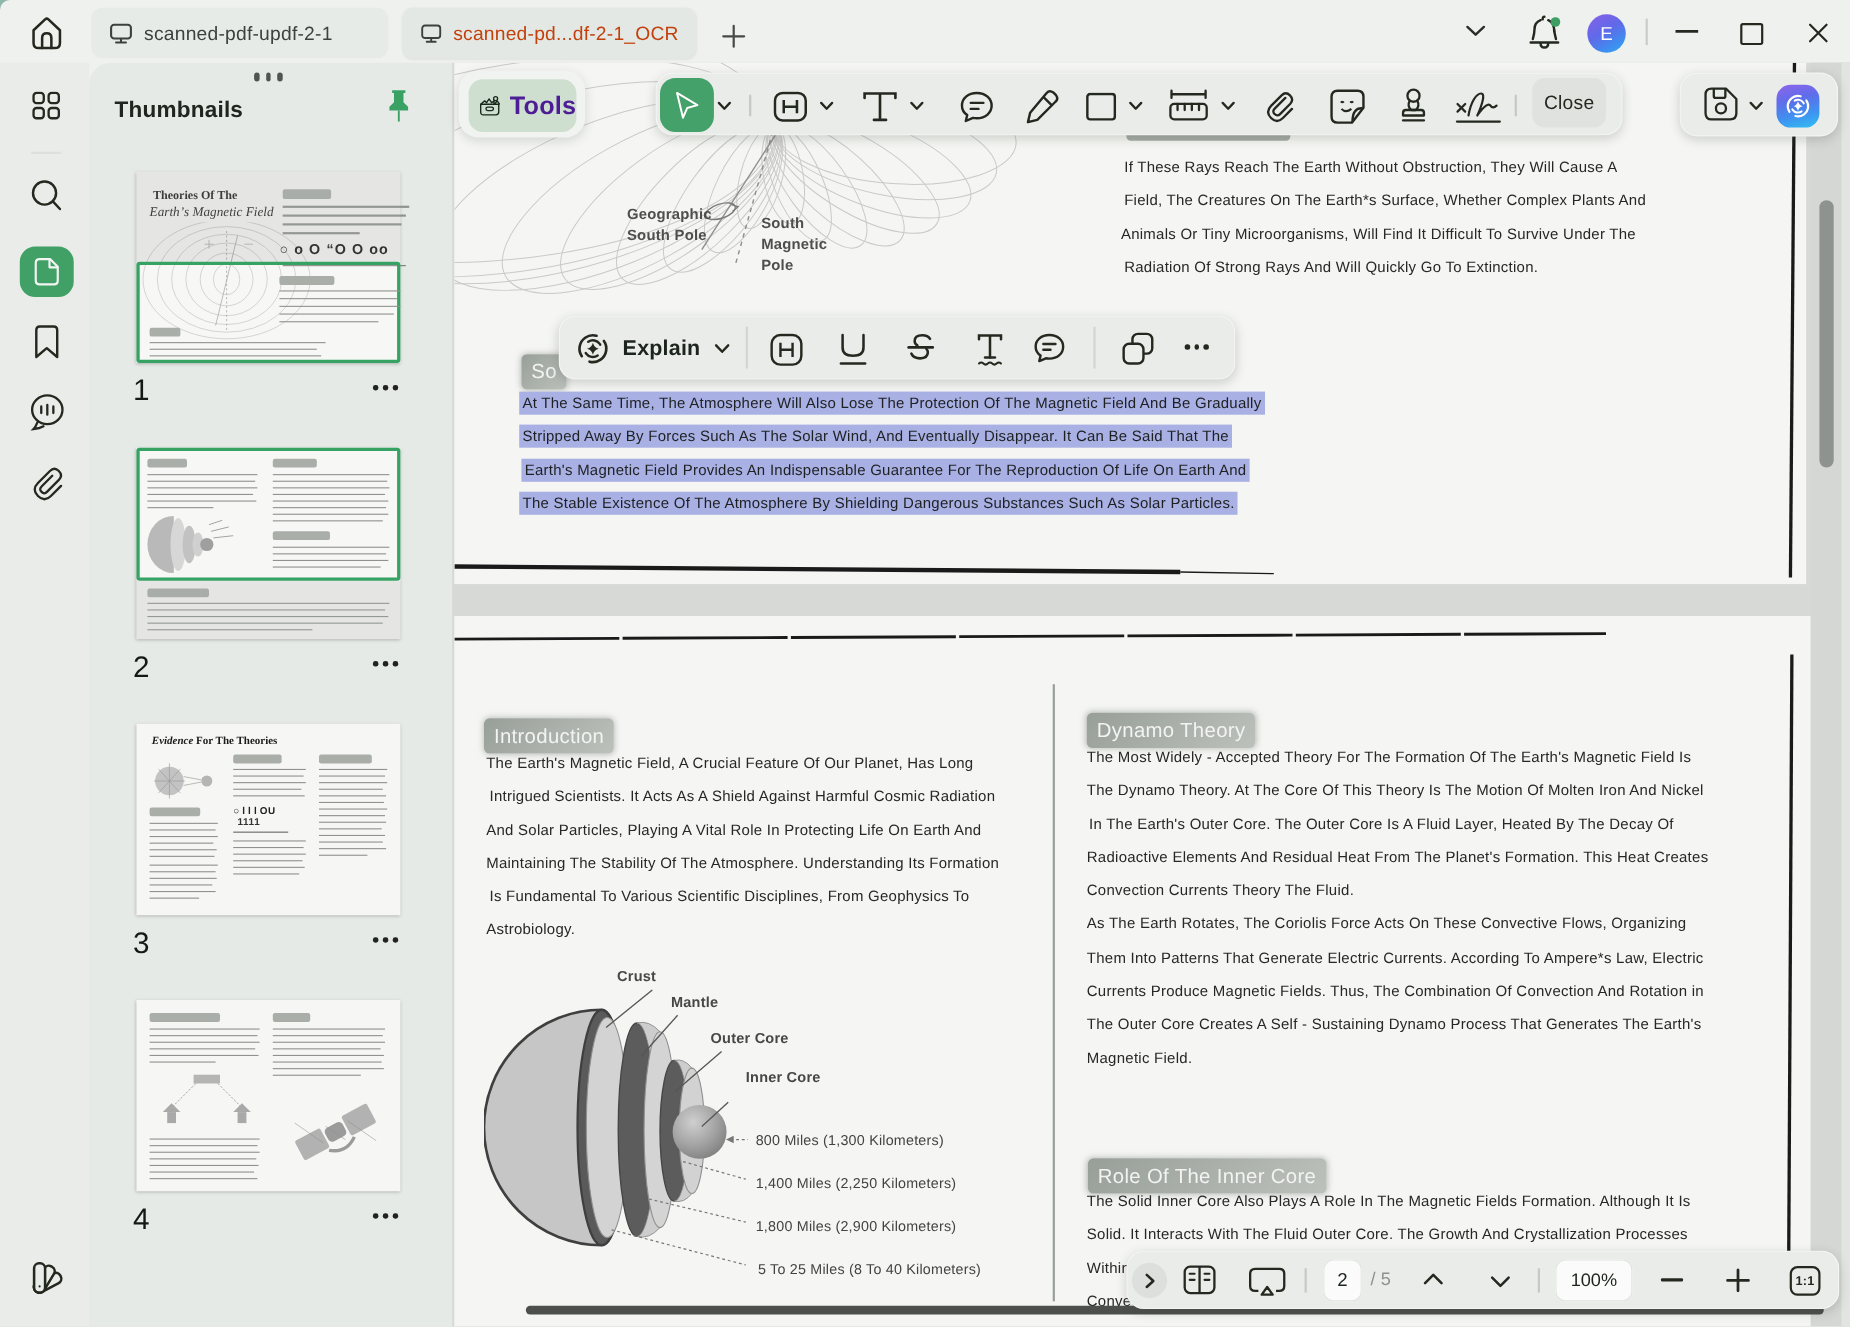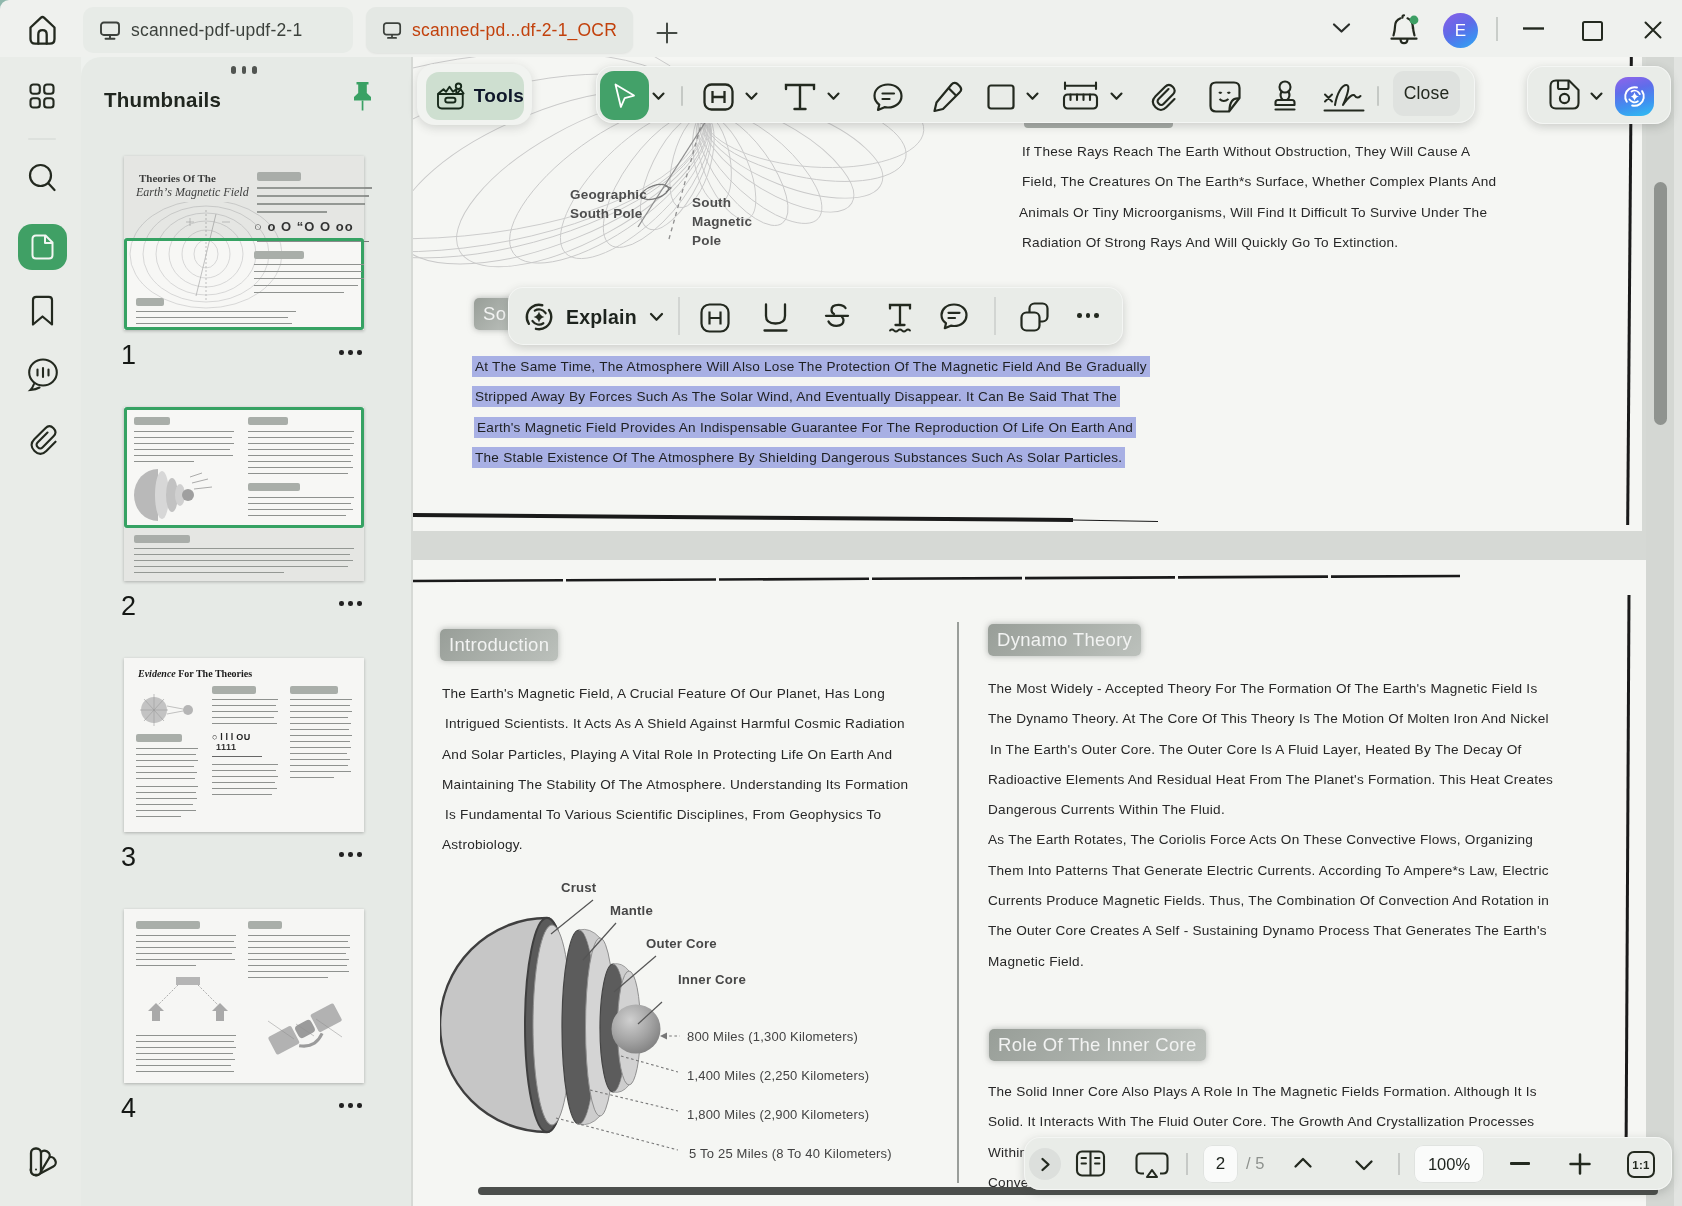--- a/index.html
+++ b/index.html
@@ -30,21 +30,21 @@
   .tline{position:absolute;background:#8f928f;height:1.6px;}
   .tbadge{position:absolute;background:#a9aea9;border-radius:2px;}
   
   #main{position:absolute;left:411px;top:57px;width:1271px;height:1149px;background:#d6d9d5;}
   #page1{position:absolute;left:2px;top:0;width:1229px;height:474px;background:#f5f6f3;overflow:hidden;}
   #page2{position:absolute;left:2px;top:503px;width:1418px;height:646px;background:#f5f6f3;overflow:hidden;}
   #gutter{position:absolute;left:1235px;top:0;width:36px;height:1149px;background:#d4d7d3;}
   #vthumb{position:absolute;left:1243px;top:125px;width:13px;height:243px;border-radius:7px;background:#8f938f;}
   #hbar{position:absolute;left:67px;top:1130px;width:1180px;height:8px;border-radius:4px;background:#4c4f4c;}
   .doctext{color:#272727;font-size:13.6px;letter-spacing:.25px;line-height:30.3px;white-space:nowrap;}
-  .badge{position:absolute;color:#f2f3f2;background:linear-gradient(135deg,#989e98,#bcc1bc);border-radius:5px;font-size:18.5px;letter-spacing:.3px;padding:5px 9px;box-shadow:0 0 6px rgba(120,124,120,.55);white-space:nowrap;}
+  .badge{position:absolute;color:#f2f3f2;background:linear-gradient(135deg,#989e98,#bcc1bc);border-radius:5px;font-size:18.5px;letter-spacing:.3px;padding:5px 9px;box-shadow:0 0 6px rgba(120,124,120,.55);white-space:nowrap;margin-top:24px;}
   .hlline{position:absolute;background:#a8b0e4;color:#1e2022;font-size:13.6px;letter-spacing:.25px;white-space:nowrap;height:21px;line-height:21px;padding:0 3px;}
   .pal{background:#e9ece8;box-shadow:0 3px 10px rgba(60,65,60,.22),0 0 0 1px rgba(255,255,255,.5) inset;}
 </style>
 </head>
 <body>
 <div id="app">
   <div id="corner"></div>
   <div id="topbar">
     <svg class="abs" style="left:28px;top:15px" width="29" height="31" viewBox="0 0 29 31" fill="none" stroke="#23291f" stroke-width="2.3" stroke-linejoin="round" stroke-linecap="round">
         <path d="M2.5 12.5 L13 2.6 Q14.5 1.3 16 2.6 L26.5 12.5 L26.5 24 Q26.5 28.7 21.8 28.7 L7.2 28.7 Q2.5 28.7 2.5 24 Z"></path>
@@ -390,21 +390,21 @@
         <div style="margin-left:3px">Is Fundamental To Various Scientific Disciplines, From Geophysics To</div>
         <div>Astrobiology.</div>
       </div>
       <div class="abs" style="left:544px;top:62px;width:1.6px;height:561px;background:#9a9e9a;"></div>
       <div class="badge" style="left:575px;top:64px;">Dynamo Theory</div>
       <div class="doctext abs" style="left:575px;top:114px;">
         <div>The Most Widely - Accepted Theory For The Formation Of The Earth's Magnetic Field Is</div>
         <div>The Dynamo Theory. At The Core Of This Theory Is The Motion Of Molten Iron And Nickel</div>
         <div style="margin-left:2px">In The Earth's Outer Core. The Outer Core Is A Fluid Layer, Heated By The Decay Of</div>
         <div>Radioactive Elements And Residual Heat From The Planet's Formation. This Heat Creates</div>
-        <div>Dangerous Currents Within The Fluid.</div>
+        <div>Convection Currents Theory The Fluid.</div>
         <div>As The Earth Rotates, The Coriolis Force Acts On These Convective Flows, Organizing</div>
         <div>Them Into Patterns That Generate Electric Currents. According To Ampere*s Law, Electric</div>
         <div>Currents Produce Magnetic Fields. Thus, The Combination Of Convection And Rotation in</div>
         <div>The Outer Core Creates A Self - Sustaining Dynamo Process That Generates The Earth's</div>
         <div>Magnetic Field.</div>
       </div>
       <div class="badge" style="left:576px;top:469px;">Role Of The Inner Core</div>
       <div class="doctext abs" style="left:575px;top:517px;">
         <div>The Solid Inner Core Also Plays A Role In The Magnetic Fields Formation. Although It Is</div>
         <div>Solid. It Interacts With The Fluid Outer Core. The Growth And Crystallization Processes</div>
@@ -465,21 +465,21 @@
 
   <div class="abs pal" style="left:417px;top:64px;width:115px;height:61px;border-radius:18px;background:#f1f3f0;box-shadow:0 3px 10px rgba(60,65,60,.18);"></div>
   <div class="abs" style="left:426px;top:72px;width:98px;height:48px;border-radius:13px;background:#cedfd0;display:flex;align-items:center;">
     <svg style="margin-left:9px" width="36" height="35" viewBox="0 0 36 35" fill="none" stroke="#16291a" stroke-width="2.2" stroke-linejoin="round" stroke-linecap="round">
         <path d="M4 14 L10 9 L13 12 L17 6 L21 12 L25 9 L25 14" fill="none"></path>
         <circle cx="27.5" cy="5.5" r="3.2"></circle>
         <path d="M26 14 L30 9 L33.5 14"></path>
         <path d="M3.5 14.5 H32.5 V27 Q32.5 31.5 28 31.5 H8 Q3.5 31.5 3.5 27 Z"></path>
         <rect x="12" y="19" width="12" height="5.6" rx="2.8"></rect>
       </svg>
-    <span style="margin-left:8px;font-size:19px;font-weight:bold;color:#0f172a;letter-spacing:.2px;">Tools</span>
+    <span style="margin-left:8px;font-size:23px;font-weight:bold;color:#4c1d95;letter-spacing:.2px;">Tools</span>
   </div>
 
   <div class="abs pal" style="left:596px;top:66px;width:879px;height:57px;border-radius:16px;"></div>
   <div class="abs" style="left:600px;top:71px;width:49px;height:49px;border-radius:14px;background:#43a169;"></div>
   <svg class="abs" style="left:612px;top:82px" width="26" height="28" viewBox="0 0 26 28" fill="none" stroke="#fff" stroke-width="1.8" stroke-linejoin="round">
       <path d="M3.5 2.5 L22 13.6 L12.7 16.2 L8.9 25 Z"></path>
     </svg>
   <svg class="abs" style="left:652px;top:92px" width="13" height="9" viewBox="0 0 13 9" fill="none" stroke="#23291f" stroke-width="2.1" stroke-linecap="round" stroke-linejoin="round">
       <path d="M1.5 1.5 L6.5 6.8 L11.5 1.5"></path>
     </svg>

